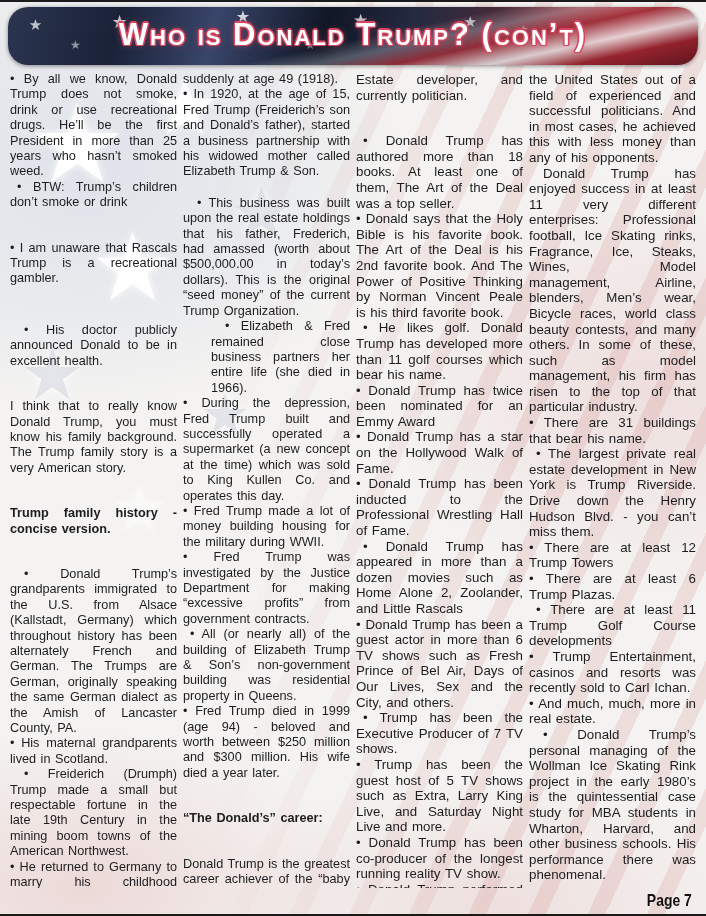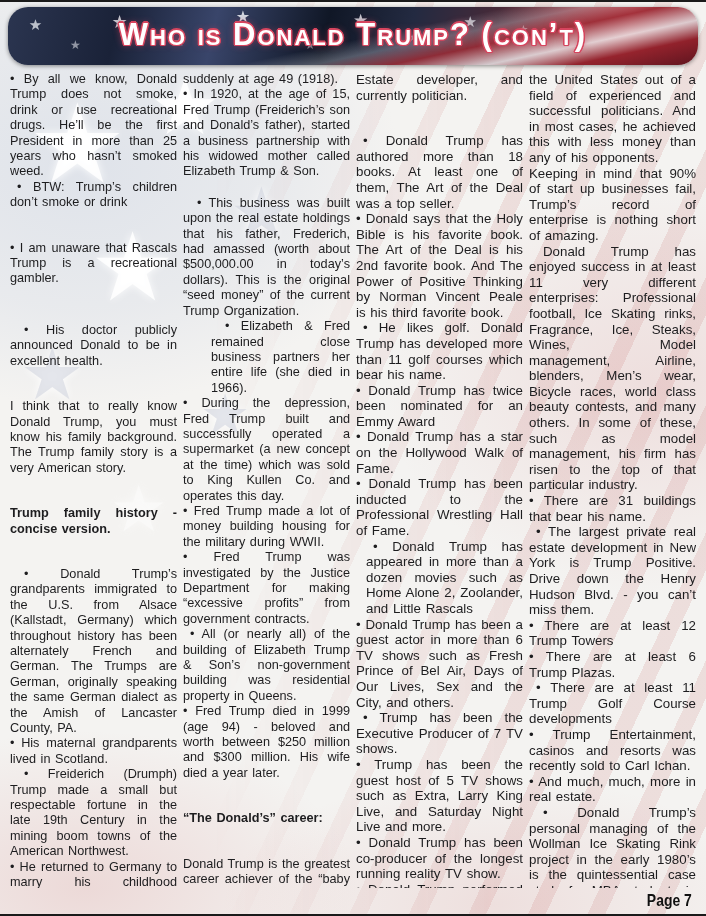--- a/index.html
+++ b/index.html
@@ -132,33 +132,32 @@
         <p class=" gap">Donald Trump is the greatest career achiever of the “baby boomer” generation.</p>
       </section>
     <section class="col col-3">
         <p class="">Estate developer, and currently politician.</p>
         <p class=" gap" style="text-indent: 7px;">• Donald Trump has authored more than 18 books. At least one of them, The Art of the Deal was a top seller.</p>
         <p class="">• Donald says that the Holy Bible is his favorite book. The Art of the Deal is his 2nd favorite book. And The Power of Positive Thinking by Norman Vincent Peale is his third favorite book.</p>
         <p class="" style="text-indent: 7px;">• He likes golf. Donald Trump has developed more than 11 golf courses which bear his name.</p>
         <p class="">• Donald Trump has twice been nominated for an Emmy Award</p>
         <p class="">• Donald Trump has a star on the Hollywood Walk of Fame.</p>
         <p class="">• Donald Trump has been inducted to the Professional Wrestling Hall of Fame.</p>
-        <p class="" style="text-indent: 7px; margin-left: 10px;">• Donald Trump has appeared in more than a dozen movies such as Home Alone 2, Zoolander, and Little Rascals</p>
+        <p class="" style="text-indent: 7px;">• Donald Trump has appeared in more than a dozen movies such as Home Alone 2, Zoolander, and Little Rascals</p>
         <p class="">• Donald Trump has been a guest actor in more than 6 TV shows such as Fresh Prince of Bel Air, Days of Our Lives, Sex and the City, and others.</p>
         <p class="" style="text-indent: 7px;">• Trump has been the Executive Producer of 7 TV shows.</p>
         <p class="">• Trump has been the guest host of 5 TV shows such as Extra, Larry King Live, and Saturday Night Live and more.</p>
         <p class="">• Donald Trump has been co-producer of the longest running reality TV show.</p>
         <p class="">• Donald Trump performed in several WWE wrestling shows.</p>
       </section>
     <section class="col col-4">
         <p class="">the United States out of a field of experienced and successful politicians. And in most cases, he achieved this with less money than any of his opponents.</p>
-        <p class="">Keeping in mind that 90% of start up businesses fail, Trump’s record of enterprise is nothing short of amazing.</p>
         <p class="" style="text-indent: 14px;">Donald Trump has enjoyed success in at least 11 very different enterprises: Professional football, Ice Skating rinks, Fragrance, Ice, Steaks, Wines, Model management, Airline, blenders, Men’s wear, Bicycle races, world class beauty contests, and many others. In some of these, such as model management, his firm has risen to the top of that particular industry.</p>
         <p class="">• There are 31 buildings that bear his name.</p>
-        <p class="" style="text-indent: 7px;">• The largest private real estate development in New York is Trump Positive. Drive down the Henry Hudson Blvd. - you can’t miss them.</p>
+        <p class="" style="text-indent: 7px;">• The largest private real estate development in New York is Trump Riverside. Drive down the Henry Hudson Blvd. - you can’t miss them.</p>
         <p class="">• There are at least 12 Trump Towers</p>
         <p class="">• There are at least 6 Trump Plazas.</p>
         <p class="" style="text-indent: 7px;">• There are at least 11 Trump Golf Course developments</p>
         <p class="">• Trump Entertainment, casinos and resorts was recently sold to Carl Ichan.</p>
         <p class="">• And much, much, more in real estate.</p>
         <p class="" style="text-indent: 14px;">• Donald Trump’s personal managing of the Wollman Ice Skating Rink project in the early 1980’s is the quintessential case study for MBA students in Wharton, Harvard, and other business schools. His performance there was phenomenal.</p>
       </section>
   </main>
 
   <div class="footer">Page 7</div>

